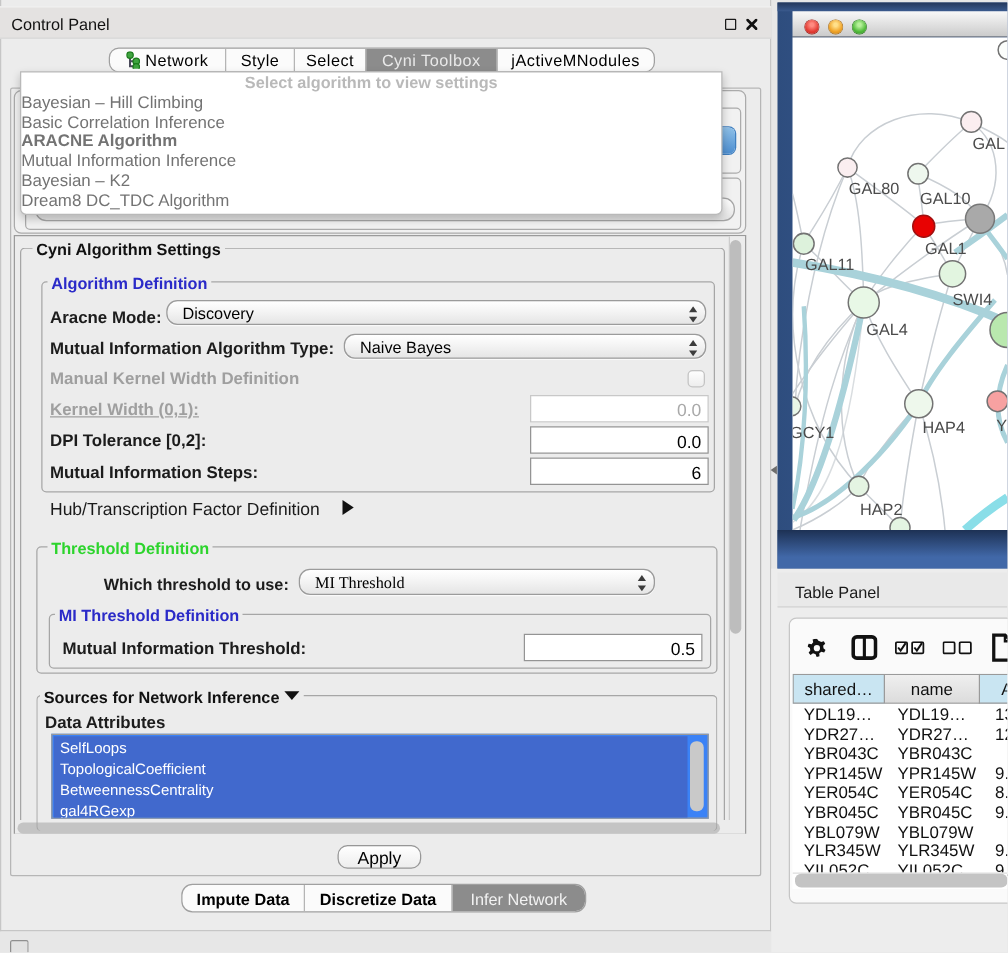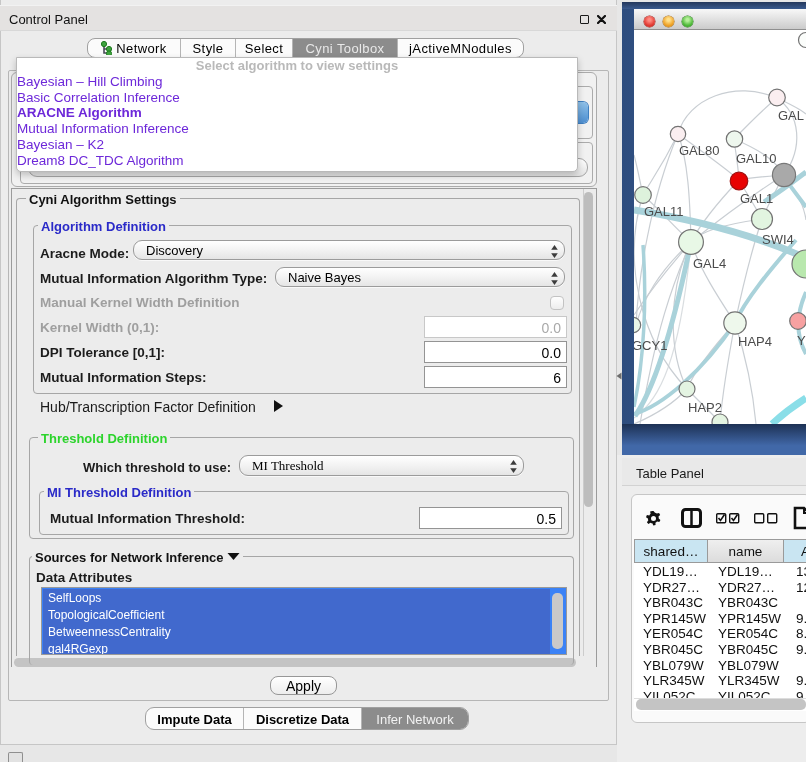--- a/index.html
+++ b/index.html
@@ -72,23 +72,23 @@
   <div class="lbl" style="left:40px;top:271px;">Mutual Information Algorithm Type:</div>
   <div class="combo" style="left:275px;top:267px;width:290px;">
     <span class="ctext">Naive Bayes</span>
     <svg class="arrows" viewBox="0 0 7 13">
         <path d="M3.5 0 L6.8 4.7 H0.2 Z" fill="#3c3c3c"></path>
         <path d="M3.5 13 L0.2 8.3 H6.8 Z" fill="#3c3c3c"></path>
       </svg>
   </div>
   <div class="lbl dis" style="left:40px;top:295px;">Manual Kernel Width Definition</div>
   <div class="abs" style="left:550px;top:296px;width:14px;height:14px;border:1px solid #c3c3c3;border-radius:4px;background:linear-gradient(#fefefe,#ededed);"></div>
-  <div class="lbl dis" style="left:40px;top:320px;">Kernel Width (0,1):</div>
+  <div class="lbl dis" style="left:40px;top:320px;text-decoration:underline;">Kernel Width (0,1):</div>
   <div class="field" style="left:424px;top:316px;width:143px;border-color:#c8c8c8;color:#a9a9a9;">0.0</div>
-  <div class="lbl" style="left:40px;top:345px;">DPI Tolerance [0,1]:</div>
+  <div class="lbl" style="left:40px;top:345px;">DPI Tolerance [0,2]:</div>
   <div class="field" style="left:424px;top:341px;width:143px;">0.0</div>
   <div class="lbl" style="left:40px;top:370px;">Mutual Information Steps:</div>
   <div class="field" style="left:424px;top:366px;width:143px;">6</div>
 
   <div class="abs" style="left:40px;top:399px;font-size:14px;color:#1a1a1a;">Hub/Transcription Factor Definition</div>
   <svg class="abs" style="left:273px;top:399px;" width="11" height="14" viewBox="0 0 11 14">
       <path d="M1 1 L10 7 L1 13 Z" fill="#111"></path>
     </svg>
 
   <div class="gbox" style="left:29px;top:437px;width:545px;height:102px;">
@@ -140,21 +140,21 @@
         </svg>
       Network</div>
     <div style="width:55px;">Style</div>
     <div style="width:57px;">Select</div>
     <div class="sel" style="width:105px;">Cyni Toolbox</div>
     <div style="width:125px;">jActiveMNodules</div>
   </div>
 
   <div class="abs" style="left:16px;top:57px;width:562px;height:115px;background:#fff;border:1px solid #b9b9b9;border-radius:0 0 5px 5px;box-shadow:0 3px 7px rgba(0,0,0,.22);"></div>
   <div class="abs" style="left:0;top:58px;width:594px;height:16px;text-align:center;font-size:13px;font-weight:bold;color:#b9b9b9;">Select algorithm to view settings</div>
-  <div class="abs" style="left:17px;top:74px;font-size:13.5px;color:#6d28d9;line-height:15.7px;white-space:nowrap;">
+  <div class="abs" style="left:17px;top:74px;font-size:13.5px;color:#737373;line-height:15.7px;white-space:nowrap;">
     Bayesian – Hill Climbing<br>
     Basic Correlation Inference<br>
     <b>ARACNE Algorithm</b><br>
     Mutual Information Inference<br>
     Bayesian – K2<br>
     Dream8 DC_TDC Algorithm
   </div>
 
   <svg class="abs" style="left:616px;top:372px;" width="6" height="8" viewBox="0 0 6 8">
       <path d="M5.5 0.5 L0.5 4 L5.5 7.5 Z" fill="#6d6d6d"></path>

